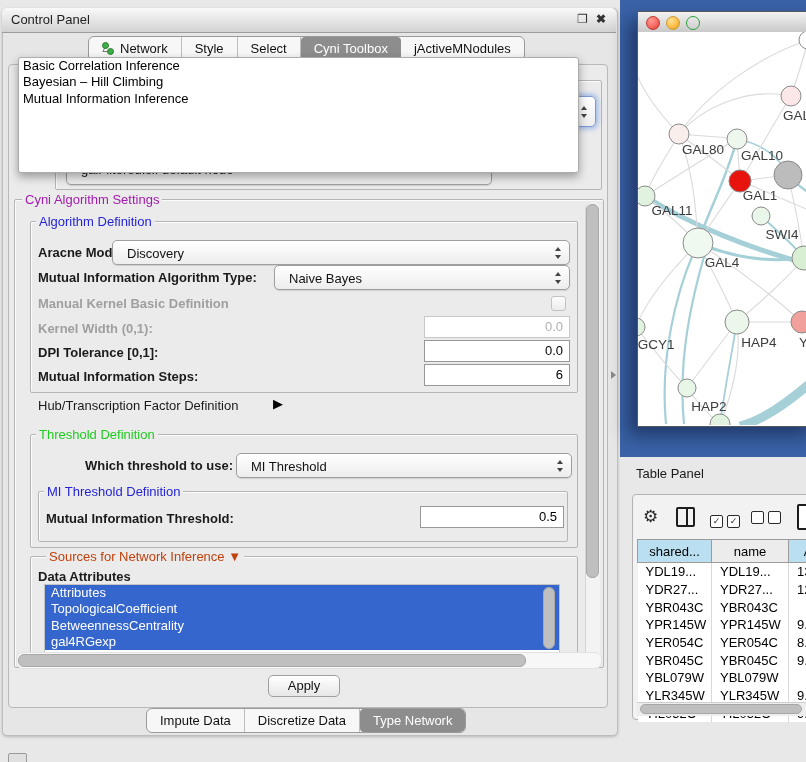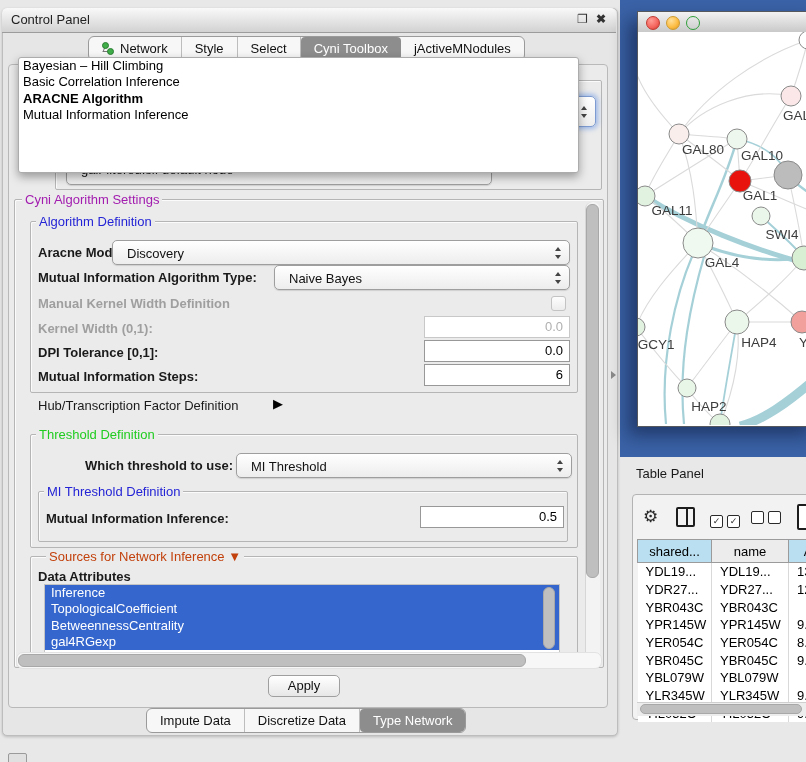--- a/index.html
+++ b/index.html
@@ -123,23 +123,22 @@
         <i class="arr-u"></i>
         <i class="arr-d"></i>
       </span>
   </div>
   <div class="abs combo" style="left:66px;top:152px;width:424px;height:31px;z-index:2;">
     <span class="ctext gray">galFiltered.sif default node</span>
   </div>
 
   <div class="abs popup">
     <div id="algo-list">
+        <div class="algo-item">Basic Correlation Inference</div>
         <div class="algo-item">Bayesian – Hill Climbing</div>
-        <div class="algo-item">Basic Correlation Inference</div>
-        <div class="algo-item bold">ARACNE Algorithm</div>
         <div class="algo-item">Mutual Information Inference</div>
       </div>
   </div>
 
   <div class="abs gbox" style="left:14px;top:199px;width:588px;height:467px;"></div>
   <span class="abs gtitle" style="left:22px;top:192px;color:#a21caf;">Cyni Algorithm Settings</span>
 
   <div class="abs scroll-v" style="left:585px;top:202px;width:14px;height:460px;"></div>
   <div class="abs thumb" style="left:586px;top:204px;width:11px;height:372px;"></div>
 
@@ -157,21 +156,21 @@
 
   <span class="abs t13 bold" style="left:38px;top:270px;">Mutual Information Algorithm Type:</span>
   <div class="abs combo" style="left:274px;top:265px;width:294px;height:23px;">
     <span class="ctext">Naive Bayes</span>
     <span class="steppers">
         <i class="arr-u"></i>
         <i class="arr-d"></i>
       </span>
   </div>
 
-  <span class="abs t13 bold gray" style="left:38px;top:296px;">Manual Kernel Width Definition</span>
+  <span class="abs t13 bold gray" style="left:38px;top:296px;">Manual Kernel Basic Definition</span>
   <span class="abs cbx" style="left:551px;top:296px;"></span>
 
   <span class="abs t13 bold gray" style="left:38px;top:321px;">Kernel Width (0,1):</span>
   <div class="abs field dis" style="left:424px;top:316px;width:132px;height:20px;">0.0</div>
 
   <span class="abs t13 bold" style="left:38px;top:345px;">DPI Tolerance [0,1]:</span>
   <div class="abs field" style="left:424px;top:340px;width:132px;height:20px;">0.0</div>
 
   <span class="abs t13 bold" style="left:38px;top:369px;">Mutual Information Steps:</span>
   <div class="abs field" style="left:424px;top:364px;width:132px;height:20px;">6</div>
@@ -186,28 +185,28 @@
   <div class="abs combo" style="left:236px;top:453px;width:334px;height:23px;">
     <span class="ctext">MI Threshold</span>
     <span class="steppers">
         <i class="arr-u"></i>
         <i class="arr-d"></i>
       </span>
   </div>
 
   <div class="abs gbox" style="left:38px;top:491px;width:528px;height:49px;"></div>
   <span class="abs gtitle blue" style="left:44px;top:484px;">MI Threshold Definition</span>
-  <span class="abs t13 bold" style="left:46px;top:511px;">Mutual Information Inference:</span>
+  <span class="abs t13 bold" style="left:46px;top:511px;">Mutual Information Threshold:</span>
   <div class="abs field" style="left:420px;top:506px;width:130px;height:20px;">0.5</div>
 
   <div class="abs gbox" style="left:30px;top:556px;width:546px;height:106px;"></div>
   <span class="abs gtitle" style="left:46px;top:549px;color:#c2410c;"><span>Sources for Network Inference</span> <span>▼</span></span>
   <span class="abs t13 bold" style="left:38px;top:569px;">Data Attributes</span>
   <div class="abs attr-list" style="left:44px;top:584px;width:514px;height:70px;" id="attr-list">
-      <div class="attr-item">Inference</div>
+      <div class="attr-item">Attributes</div>
       <div class="attr-item">TopologicalCoefficient</div>
       <div class="attr-item">BetweennessCentrality</div>
       <div class="attr-item">gal4RGexp</div>
     </div>
   <div class="abs thumb" style="left:543px;top:587px;width:10px;height:60px;"></div>
 
   <div class="abs" style="left:16px;top:652px;width:584px;height:15px;background:#f7f7f7;border-radius:7px;border:1px solid #e2e2e2;"></div>
   <div class="abs thumb" style="left:18px;top:654px;width:506px;height:11px;"></div>
 
   <div class="abs btn" style="left:268px;top:675px;width:70px;height:20px;">Apply</div>

